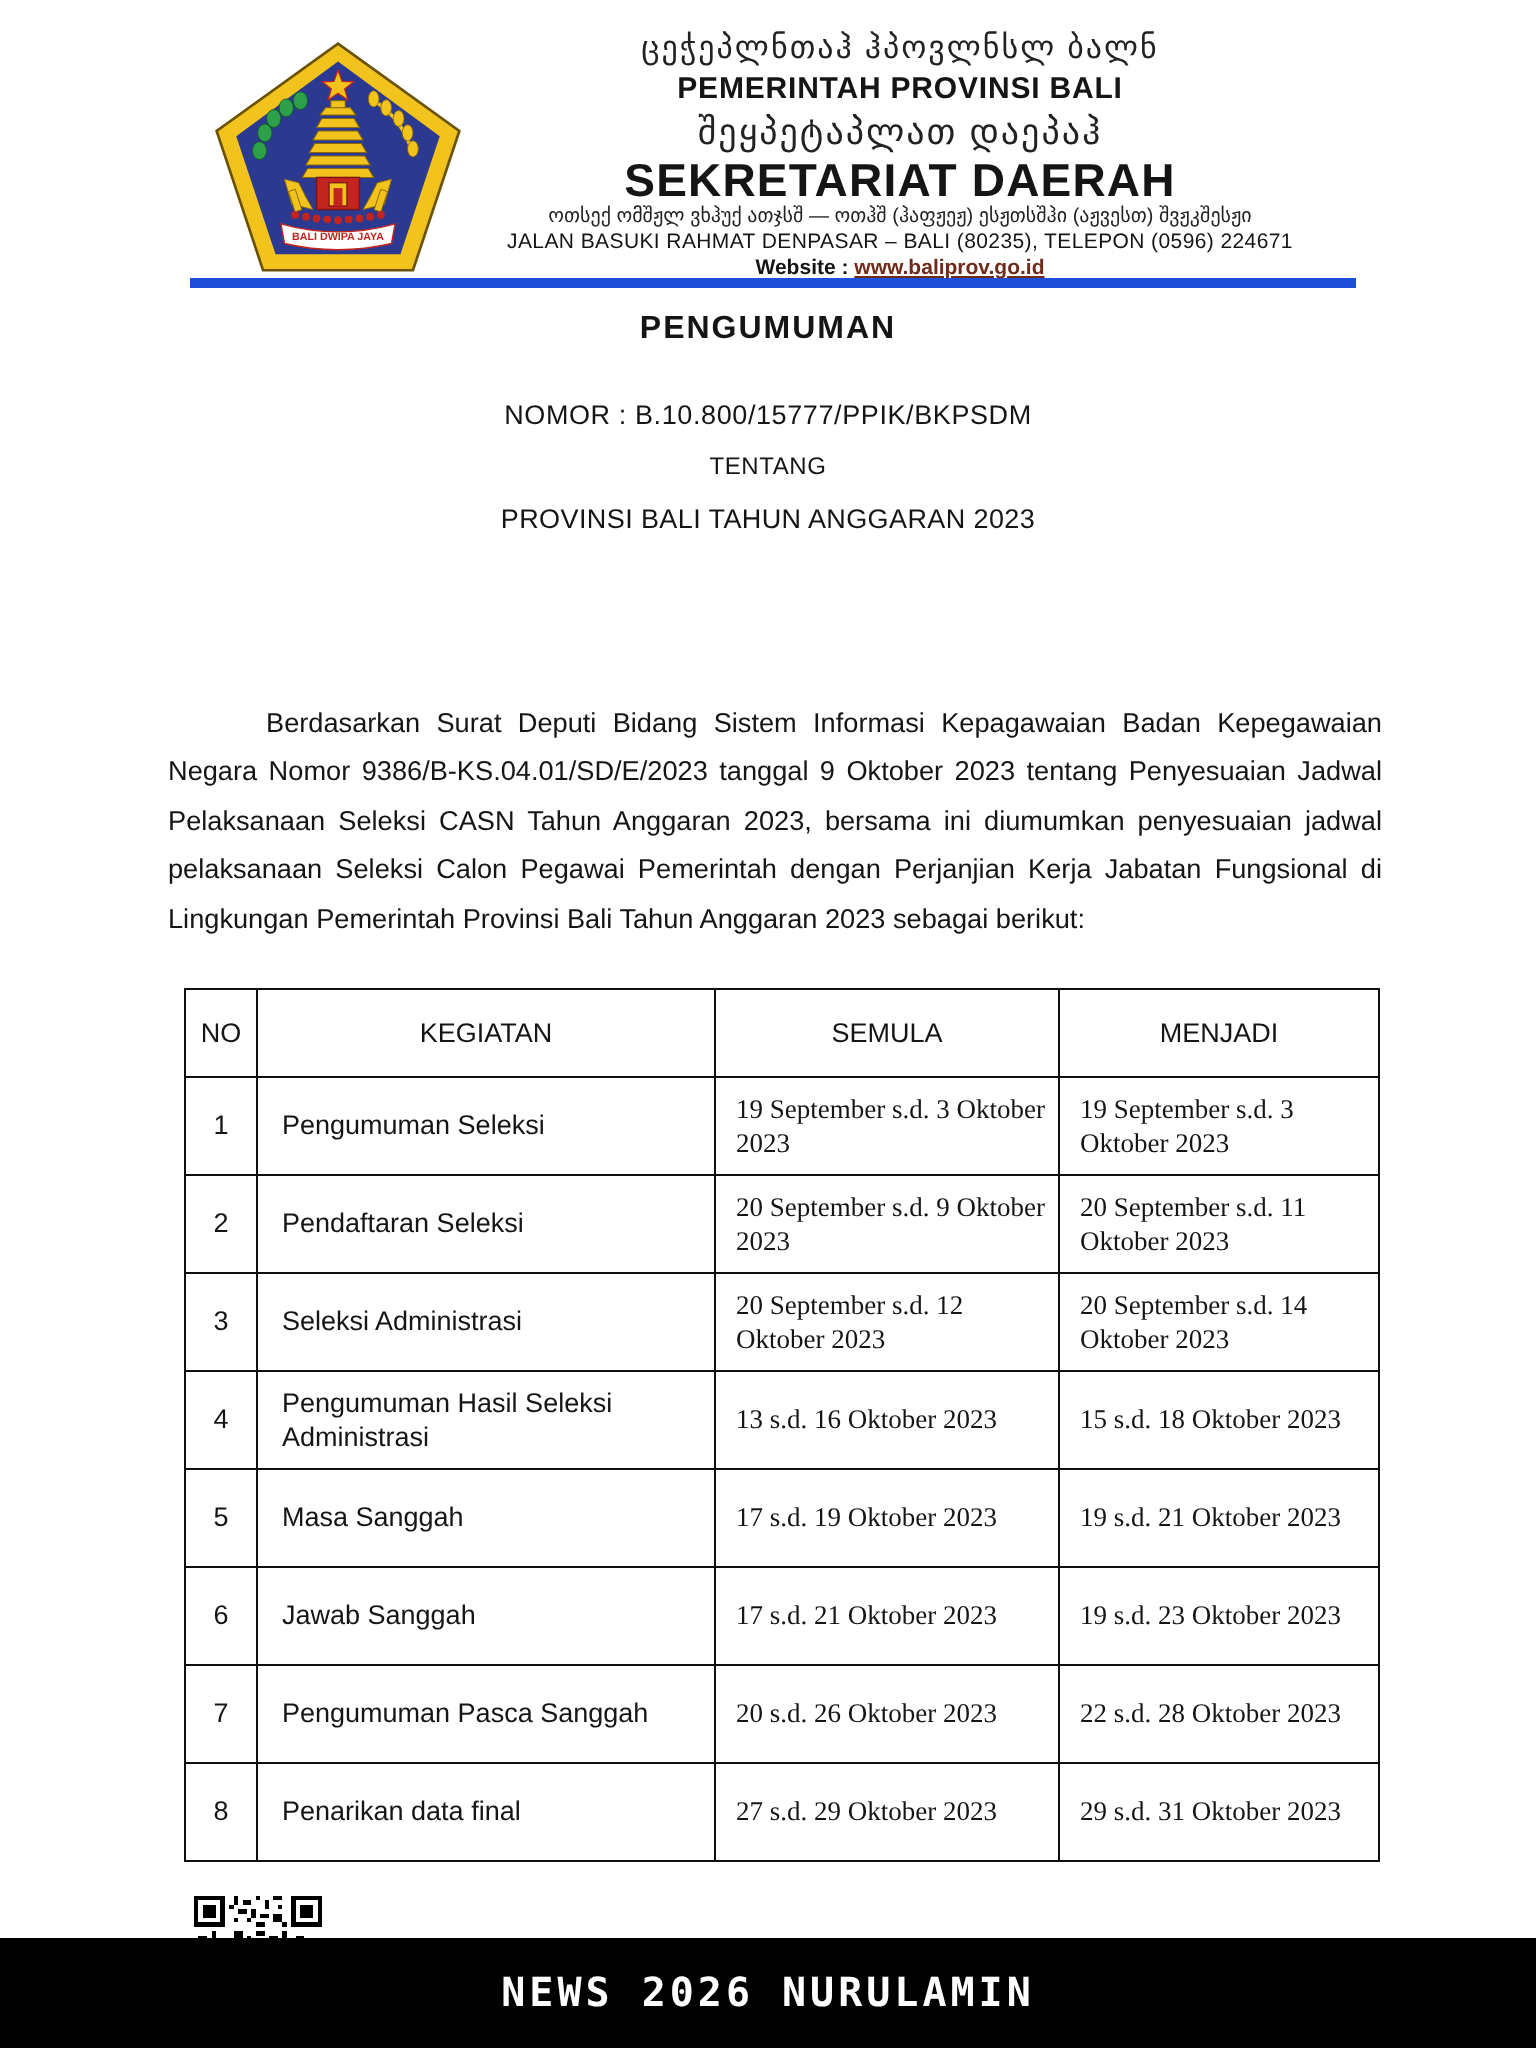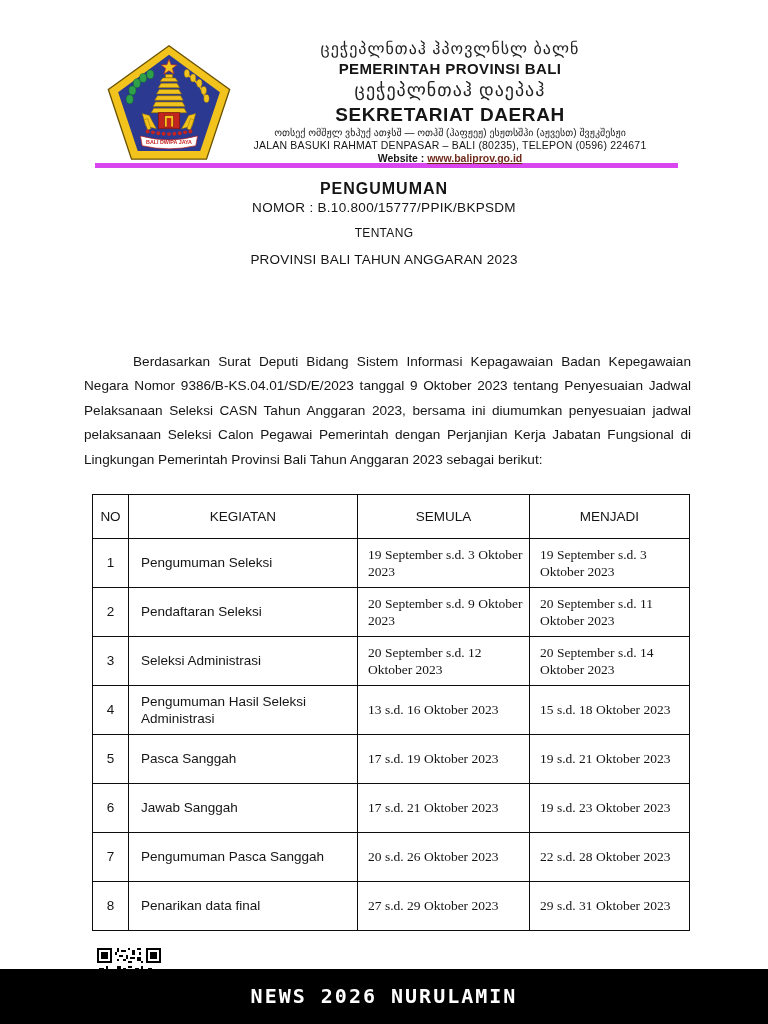--- a/index.html
+++ b/index.html
@@ -1,34 +1,34 @@
 <!DOCTYPE html>
 <html><head>
 <meta charset="utf-8">
 <style>
   html,body{margin:0;padding:0;background:#e8e8e8;}
   .page{position:relative;width:768px;height:1024px;margin:0 auto;background:#ffffff;
         font-family:"Liberation Sans",sans-serif;color:#151515;overflow:hidden;}
 
   
-  .letterhead{position:absolute;left:95px;top:32px;width:583px;height:131px;border-bottom:5px solid #d946ef;}
+  .letterhead{position:absolute;left:95px;top:8px;width:583px;height:131px;border-bottom:5px solid #1d4ed8;}
   .logo{position:absolute;left:5px;top:12px;width:138px;height:116px;}
   .head-text{position:absolute;left:130px;top:4px;width:450px;text-align:center;line-height:1;}
   .bali-script{font-size:16px;line-height:21px;margin-top:2px;color:#222;letter-spacing:1px;}
   .org-name{font-size:15px;line-height:19px;font-weight:bold;letter-spacing:.4px;}
   .bali-script.mid{font-size:18px;line-height:25px;margin-top:0;}
-  .dept-name{font-size:19px;line-height:23px;font-weight:bold;letter-spacing:.6px;}
+  .dept-name{font-size:23px;line-height:23px;font-weight:bold;letter-spacing:.6px;}
   .bali-script.small{font-size:10px;line-height:13px;margin-top:0;letter-spacing:0;}
   .address{font-size:10.5px;line-height:13px;letter-spacing:.2px;}
   .website{font-size:10.5px;line-height:13px;font-weight:bold;}
   .website a{color:#6e2a1b;text-decoration:underline;}
 
   
   .center-line{position:absolute;left:0;width:768px;text-align:center;}
-  .t-heading{top:180px;font-size:16px;font-weight:bold;letter-spacing:1px;}
+  .t-heading{top:156px;font-size:16px;font-weight:bold;letter-spacing:1px;}
   .t-nomor{top:200px;font-size:13.5px;letter-spacing:.3px;}
   .t-tentang{top:226px;font-size:12px;letter-spacing:.3px;}
   .t-subject{top:252px;font-size:13.5px;line-height:16.5px;letter-spacing:.2px;}
 
   
   .opening{position:absolute;left:84px;top:350px;width:607px;font-size:13.6px;line-height:24.4px;
            text-align:justify;text-indent:49px;}
 
   
   .sched{position:absolute;left:92px;top:494px;border-collapse:collapse;table-layout:fixed;}
@@ -113,21 +113,21 @@
           <circle cx="94" cy="98" r="2.2"></circle>
       </g>
 
       <path d="M38,103 Q70,112 102,103 L100,114 Q70,121 40,114 Z" fill="#ffffff" stroke="#c42420" stroke-width="0.8"></path>
       <text x="70" y="112" text-anchor="middle" font-size="6" fill="#c42420" font-family="Liberation Sans, sans-serif" font-weight="bold">BALI DWIPA JAYA</text>
     </svg>
 
     <div class="head-text">
       <div class="bali-script">ცეჭეპლნთაჰ ჰპოვლნსლ ბალნ</div>
       <div class="org-name">PEMERINTAH PROVINSI BALI</div>
-      <div class="bali-script mid">ცეჭეპლნთაჰ დაეპაჰ</div>
+      <div class="bali-script mid">შეყპეტაპლათ დაეპაჰ</div>
       <div class="dept-name">SEKRETARIAT DAERAH</div>
       <div class="bali-script small">ოთსექ ომშჟლ ვხჰუქ ათჯსშ — ოთჰშ (ჰაფჟეჟ) ესჟთსშჰი (აჟვესთ) შვჟკშესჟი</div>
       <div class="address">JALAN BASUKI RAHMAT DENPASAR – BALI (80235), TELEPON (0596) 224671</div>
       <div class="website">
         <span>Website :</span>
         <a href="#">www.baliprov.go.id</a>
       </div>
     </div>
   </div>
 
@@ -175,21 +175,21 @@
         <td class="cell-date">20 September s.d. 14 Oktober 2023</td>
       </tr>
       <tr>
         <td class="cell-no">4</td>
         <td class="cell-keg">Pengumuman Hasil Seleksi Administrasi</td>
         <td class="cell-date">13 s.d. 16 Oktober 2023</td>
         <td class="cell-date">15 s.d. 18 Oktober 2023</td>
       </tr>
       <tr>
         <td class="cell-no">5</td>
-        <td class="cell-keg">Pasca Sanggah</td>
+        <td class="cell-keg">Masa Sanggah</td>
         <td class="cell-date">17 s.d. 19 Oktober 2023</td>
         <td class="cell-date">19 s.d. 21 Oktober 2023</td>
       </tr>
       <tr>
         <td class="cell-no">6</td>
         <td class="cell-keg">Jawab Sanggah</td>
         <td class="cell-date">17 s.d. 21 Oktober 2023</td>
         <td class="cell-date">19 s.d. 23 Oktober 2023</td>
       </tr>
       <tr>

